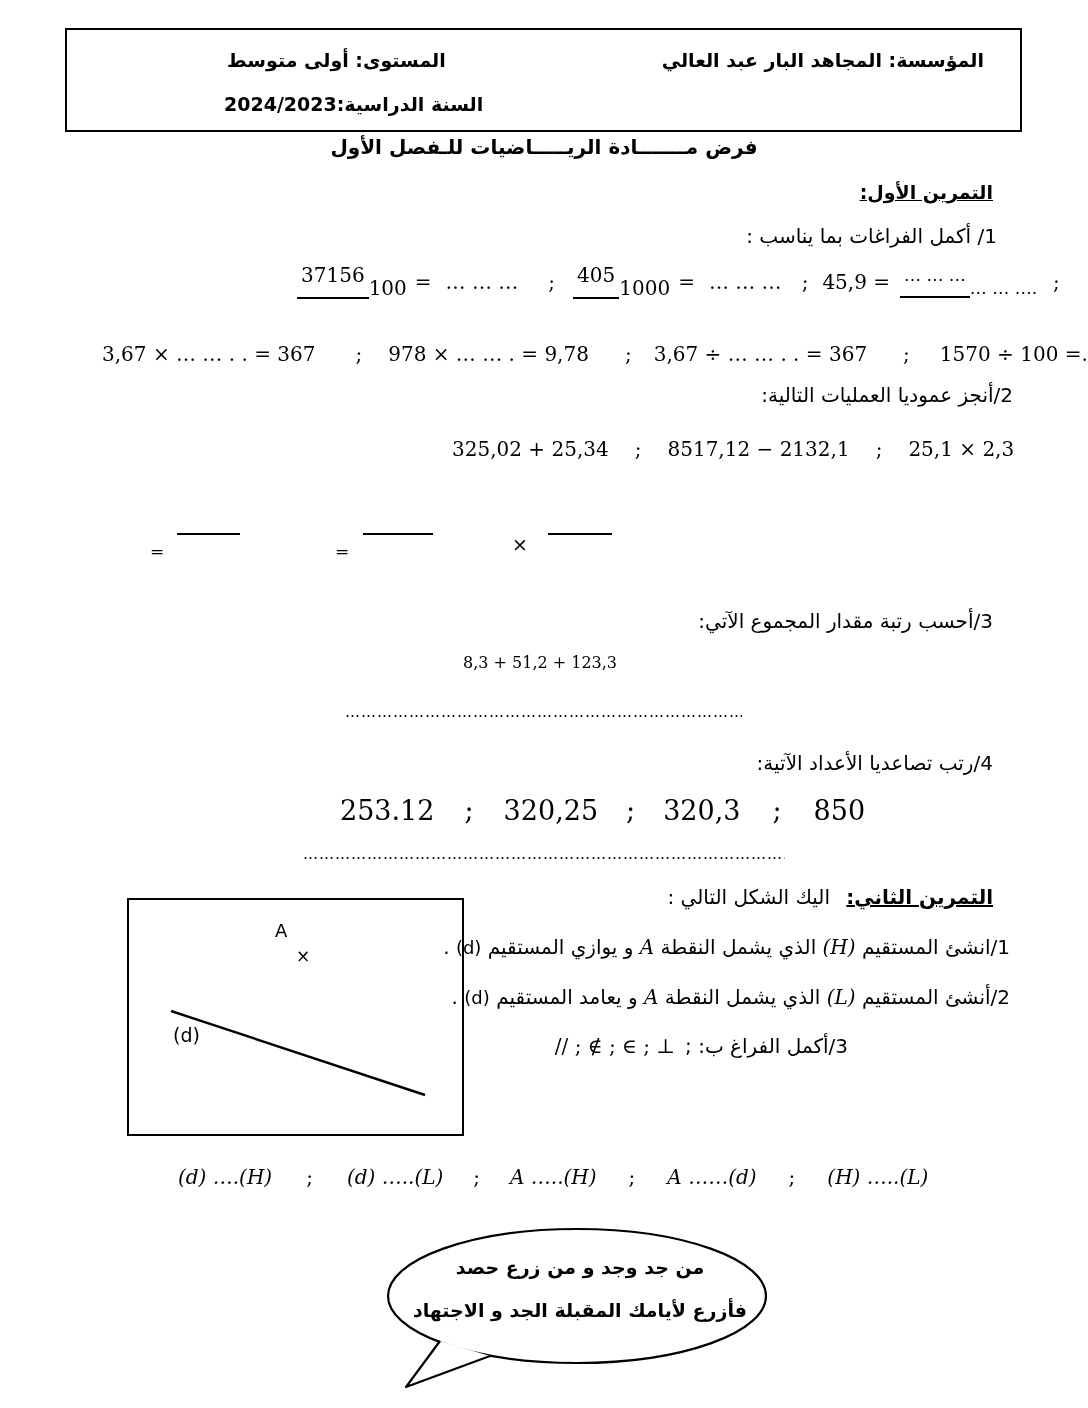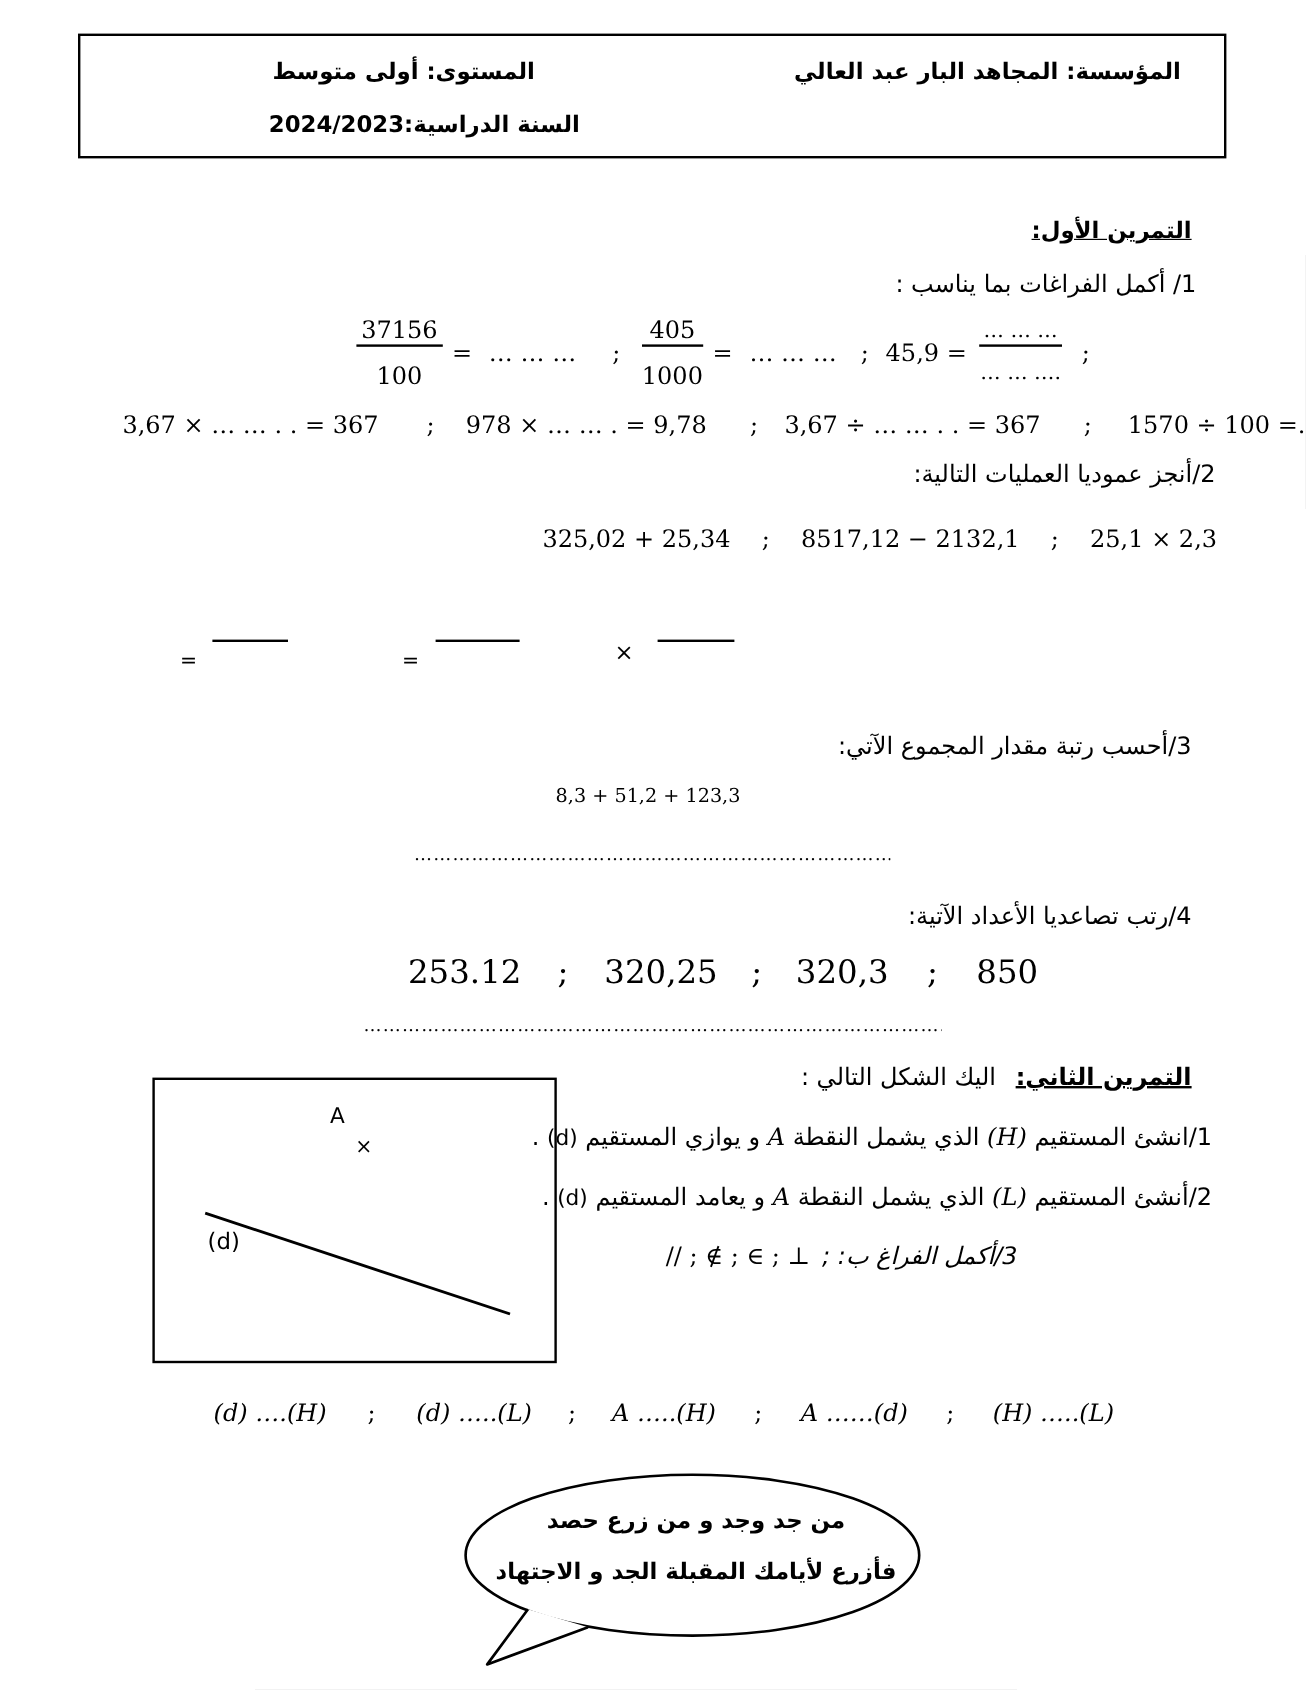--- a/index.html
+++ b/index.html
@@ -7,21 +7,21 @@
         font-family:"DejaVu Sans",sans-serif;overflow:hidden;margin:0 auto;}
   .abs{position:absolute;}
   .ar{direction:rtl;font-size:19px;line-height:1.3;}
   .bold{font-weight:bold;}
   .ul{text-decoration:underline;}
   .math{font-family:"DejaVu Serif",serif;direction:ltr;}
   .mi{font-family:"DejaVu Serif",serif;font-style:italic;font-size:20px;}
   .md{font-family:"DejaVu Sans",sans-serif;font-style:normal;font-size:18px;}
   .row{display:flex;align-items:center;white-space:nowrap;}
   .baseline{display:flex;align-items:baseline;white-space:nowrap;}
-  .frac{display:inline-flex;flex-direction:column;text-align:center;line-height:1.12;}
+  .frac{display:inline-flex;flex-direction:row;text-align:center;line-height:1.12;}
   .frac .fnum{border-bottom:2px solid #000;padding:0 4px 1px 4px;}
   .frac .fden{padding-top:1px;margin-top:12px;}
   .sep{margin:0 26px;}
   .dots{overflow:hidden;white-space:nowrap;font-family:"DejaVu Serif",serif;
         font-size:15px;letter-spacing:1px;direction:ltr;text-align:left;}
   .ws{position:absolute;display:flex;align-items:flex-start;}
   .ws-sym{font-family:"DejaVu Serif",serif;font-size:17px;}
   .ws-line{display:inline-block;border-top:2px solid #000;height:0;}
   .headerbox{position:absolute;left:65px;top:28px;width:953px;height:100px;border:2px solid #000;}
   .figbox{position:absolute;left:127px;top:898px;width:333px;height:234px;border:2px solid #000;}
@@ -31,20 +31,21 @@
 <body>
 
 <div class="page">
 
   <div class="headerbox">
     <div class="abs ar bold" style="right:36px;top:18px;">المؤسسة: المجاهد البار عبد العالي</div>
     <div class="abs ar bold" style="left:160px;top:18px;">المستوى: أولى متوسط</div>
     <div class="abs ar bold" style="left:157px;top:62px;">السنة الدراسية:2024/2023</div>
   </div>
 
+  <div class="abs ar bold" style="left:0;top:134px;width:1088px;text-align:center;font-size:20px;">فرض مـــــــادة الريـــــاضيات للـفصل الأول</div>
 
   <div class="abs ar bold ul" style="right:95px;top:180px;">التمرين الأول:</div>
 
   <div class="abs ar" style="right:91px;top:223px;font-size:20px;">1/ أكمل الفراغات بما يناسب :</div>
 
   <div class="abs row math" style="left:297px;top:264px;font-size:20px;">
     <span class="frac">
         <span class="fnum">37156</span>
         <span class="fden">100</span>
       </span>
@@ -128,21 +129,21 @@
     <div class="abs" style="left:167px;top:46px;font-size:17px;">×</div>
     <div class="abs" style="left:44px;top:124px;font-size:19px;">(d)</div>
   </div>
 
   <div class="abs ar" style="right:78px;top:934px;font-size:20px;"><span>1/انشئ المستقيم </span><span class="mi">(H)</span><span> الذي يشمل النقطة </span><span class="mi">A</span><span> و يوازي المستقيم </span><span class="md">(d)</span><span> .</span></div>
 
   <div class="abs ar" style="right:78px;top:984px;font-size:20px;"><span>2/أنشئ المستقيم </span><span class="mi">(L)</span><span> الذي يشمل النقطة </span><span class="mi">A</span><span> و يعامد المستقيم  </span><span class="md">(d)</span><span> .</span></div>
 
   <div class="abs baseline" style="right:240px;top:1033px;direction:ltr;">
     <span class="math" style="font-size:20px;margin-right:10px;">// ; ∉ ; ∈ ; ⊥</span>
-    <span class="ar" style="font-size:20px;font-style:italic;">3/أكمل الفراغ ب: ;</span>
+    <span class="ar" style="font-size:20px;">3/أكمل الفراغ ب: ;</span>
   </div>
 
   <div class="abs row mi" style="left:178px;top:1165px;">
     <span>(d) ….(H)</span>
     <span style="margin:0 34px;font-style:normal;">;</span>
     <span>(d) …..(L)</span>
     <span style="margin:0 30px;font-style:normal;">;</span>
     <span>A …..(H)</span>
     <span style="margin:0 32px;font-style:normal;">;</span>
     <span>A ……(d)</span>

